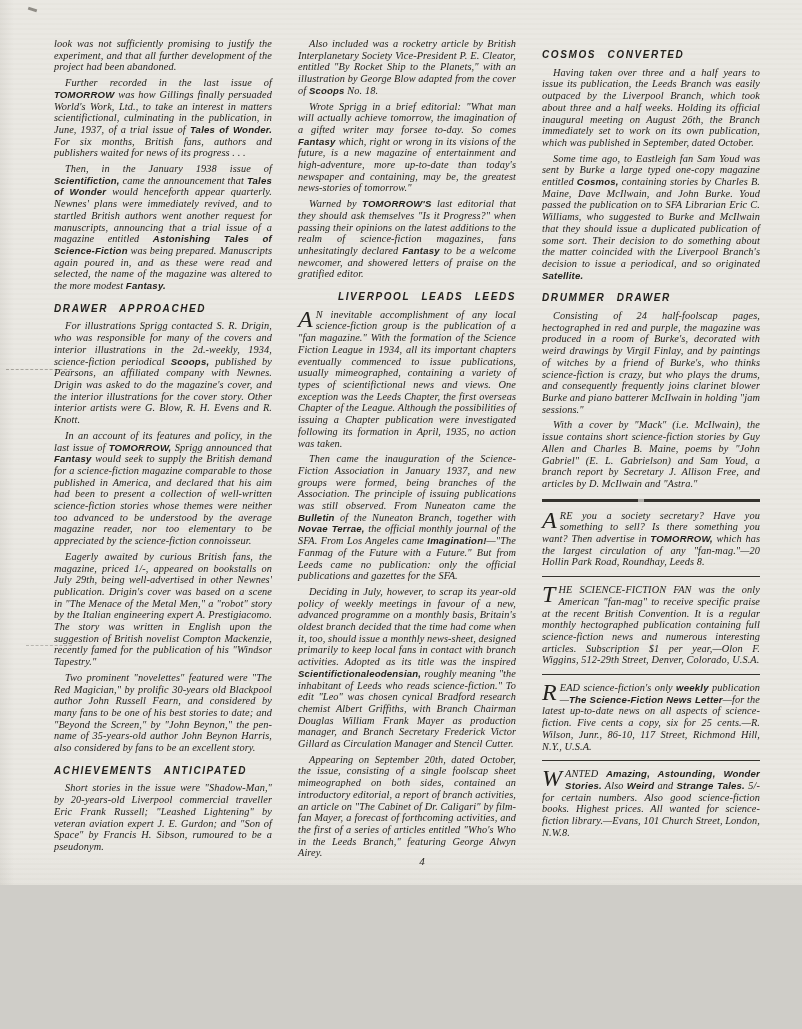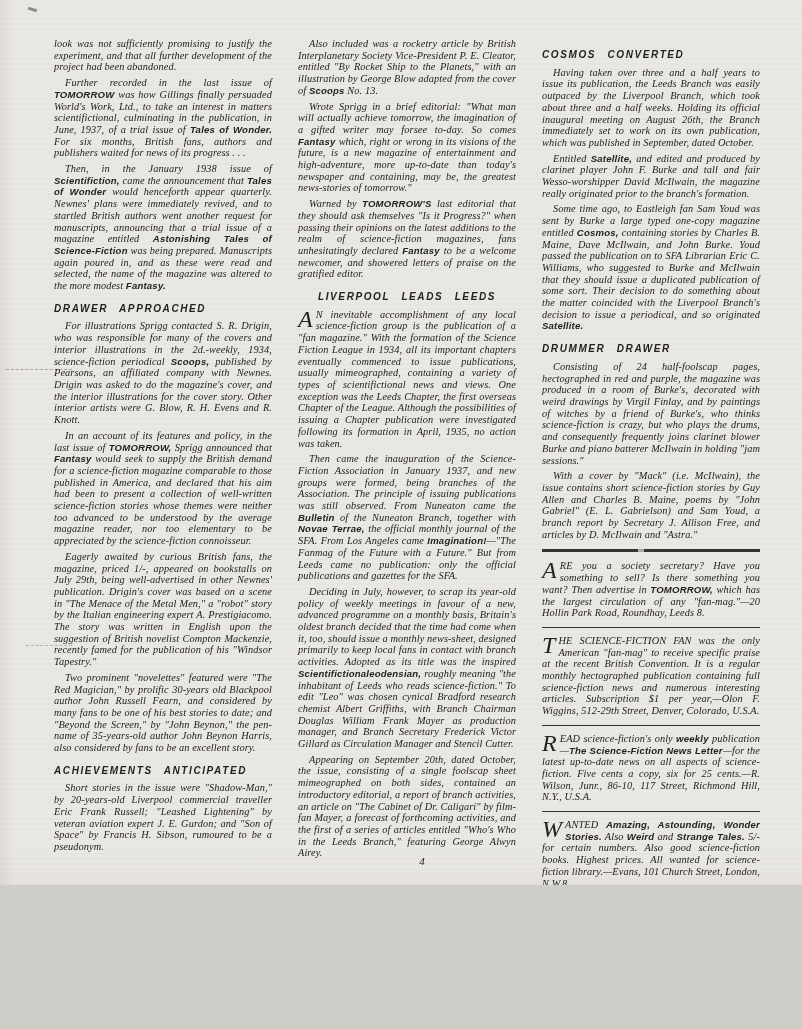--- a/index.html
+++ b/index.html
@@ -41,21 +41,21 @@
   .heading{
     font-family:"Liberation Sans", sans-serif;
     font-weight:700;
     font-size:10px;
     letter-spacing:1.6px;
     word-spacing:7px;
     margin:11px 0 6px 0;
     text-align:left;
     white-space:nowrap;
   }
-  .heading.center{text-align:center;}
+  .heading.center{text-align:right;}
   .dropcap{
     float:left;
     font-size:24px;
     line-height:19px;
     padding:1px 3px 0 0;
     font-weight:400;
   }
   .rule{border:0;border-top:1px solid #34322d;margin:8px 0 7px 0;}
   .rule.double{
     border:0;height:3px;margin:9px 0 8px 0;
@@ -88,33 +88,32 @@
         <p class="para indent"><span>Then, in the January 1938 issue of </span><span class="b">Scientifiction,</span><span> came the announcement that </span><span class="b">Tales of Wonder</span><span> would henceforth appear quarterly. Newnes' plans were immediately revived, and to startled British authors went another request for manuscripts, announcing that a trial issue of a magazine entitled </span><span class="b">Astonishing Tales of Science-Fiction</span><span> was being prepared. Manuscripts again poured in, and as these were read and selected, the name of the magazine was altered to the more modest </span><span class="b">Fantasy.</span></p>
         <h3 class="heading">DRAWER APPROACHED</h3>
         <p class="para indent"><span>For illustrations Sprigg contacted S. R. Drigin, who was responsible for many of the covers and interior illustrations in the 2d.-weekly, 1934, science-fiction periodical </span><span class="b">Scoops,</span><span> published by Pearsons, an affiliated company with Newnes. Drigin was asked to do the magazine's cover, and the interior illustrations for the cover story. Other interior artists were G. Blow, R. H. Evens and R. Knott.</span></p>
         <p class="para indent"><span>In an account of its features and policy, in the last issue of </span><span class="b">TOMORROW,</span><span> Sprigg announced that </span><span class="b">Fantasy</span><span> would seek to supply the British demand for a science-fiction magazine comparable to those published in America, and declared that his aim had been to present a collection of well-written science-fiction stories whose themes were neither too advanced to be understood by the average magazine reader, nor too elementary to be appreciated by the science-fiction connoisseur.</span></p>
         <p class="para indent"><span>Eagerly awaited by curious British fans, the magazine, priced 1/-, appeared on bookstalls on July 29th, being well-advertised in other Newnes' publication. Drigin's cover was based on a scene in "The Menace of the Metal Men," a "robot" story by the Italian engineering expert A. Prestigiacomo. The story was written in English upon the suggestion of British novelist Compton Mackenzie, recently famed for the publication of his "Windsor Tapestry."</span></p>
         <p class="para indent"><span>Two prominent "novelettes" featured were "The Red Magician," by prolific 30-years old Blackpool author John Russell Fearn, and considered by many fans to be one of his best stories to date; and "Beyond the Screen," by "John Beynon," the pen-name of 35-years-old author John Beynon Harris, also considered by fans to be an excellent story.</span></p>
         <h3 class="heading">ACHIEVEMENTS ANTICIPATED</h3>
         <p class="para indent"><span>Short stories in the issue were "Shadow-Man," by 20-years-old Liverpool commercial traveller Eric Frank Russell; "Leashed Lightening" by veteran aviation expert J. E. Gurdon; and "Son of Space" by Francis H. Sibson, rumoured to be a pseudonym.</span></p>
       </div>
       <div class="col">
-        <p class="para indent"><span>Also included was a rocketry article by British Interplanetary Society Vice-President P. E. Cleator, entitled "By Rocket Ship to the Planets," with an illustration by George Blow adapted from the cover of </span><span class="b">Scoops</span><span> No. 13.</span></p>
+        <p class="para indent"><span>Also included was a rocketry article by British Interplanetary Society Vice-President P. E. Cleator, entitled "By Rocket Ship to the Planets," with an illustration by George Blow adapted from the cover of </span><span class="b">Scoops</span><span> No. 18.</span></p>
         <p class="para indent"><span>Wrote Sprigg in a brief editorial: "What man will actually achieve tomorrow, the imagination of a gifted writer may forsee to-day. So comes </span><span class="b">Fantasy</span><span> which, right or wrong in its visions of the future, is a new magazine of entertainment and high-adventure, more up-to-date than today's newspaper and containing, may be, the greatest news-stories of tomorrow."</span></p>
         <p class="para indent"><span>Warned by </span><span class="b">TOMORROW'S</span><span> last editorial that they should ask themselves "Is it Progress?" when passing their opinions on the latest additions to the realm of science-fiction magazines, fans unhesitatingly declared </span><span class="b">Fantasy</span><span> to be a welcome newcomer, and showered letters of praise on the gratified editor.</span></p>
         <h3 class="heading center">LIVERPOOL LEADS LEEDS</h3>
         <p class="para"><span class="dropcap">A</span><span>N inevitable accomplishment of any local science-fiction group is the publication of a "fan magazine." With the formation of the Science Fiction League in 1934, all its important chapters eventually commenced to issue publications, usually mimeographed, containing a variety of types of scientifictional news and views. One exception was the Leeds Chapter, the first overseas Chapter of the League. Although the possibilities of issuing a Chapter publication were investigated following its formation in April, 1935, no action was taken.</span></p>
         <p class="para indent"><span>Then came the inauguration of the Science-Fiction Association in January 1937, and new groups were formed, being branches of the Association. The principle of issuing publications was still observed. From Nuneaton came the </span><span class="b">Bulletin</span><span> of the Nuneaton Branch, together with </span><span class="b">Novae Terrae,</span><span> the official monthly journal of the SFA. From Los Angeles came </span><span class="b">Imagination!</span><span>—"The Fanmag of the Future with a Future." But from Leeds came no publication: only the official publications and gazettes for the SFA.</span></p>
         <p class="para indent"><span>Deciding in July, however, to scrap its year-old policy of weekly meetings in favour of a new, advanced programme on a monthly basis, Britain's oldest branch decided that the time had come when it, too, should issue a monthly news-sheet, designed primarily to keep local fans in contact with branch activities. Adopted as its title was the inspired </span><span class="b">Scientifictionaleodensian,</span><span> roughly meaning "the inhabitant of Leeds who reads science-fiction." To edit "Leo" was chosen cynical Bradford research chemist Albert Griffiths, with Branch Chairman Douglas William Frank Mayer as production manager, and Branch Secretary Frederick Victor Gillard as Circulation Manager and Stencil Cutter.</span></p>
         <p class="para indent"><span>Appearing on September 20th, dated October, the issue, consisting of a single foolscap sheet mimeographed on both sides, contained an introductory editorial, a report of branch activities, an article on "The Cabinet of Dr. Caligari" by film-fan Mayer, a forecast of forthcoming activities, and the first of a series of articles entitled "Who's Who in the Leeds Branch," featuring George Alwyn Airey.</span></p>
       </div>
       <div class="col">
         <h3 class="heading">COSMOS CONVERTED</h3>
         <p class="para indent"><span>Having taken over three and a half years to issue its publication, the Leeds Branch was easily outpaced by the Liverpool Branch, which took about three and a half weeks. Holding its official inaugural meeting on August 26th, the Branch immediately set to work on its own publication, which was published in September, dated October.</span></p>
-        <p class="para indent"><span>Entitled </span><span class="b">Satellite,</span><span> and edited and produced by clarinet player John F. Burke and tall and fair Wesso-worshipper David McIlwain, the magazine really originated prior to the branch's formation.</span></p>
         <p class="para indent"><span>Some time ago, to Eastleigh fan Sam Youd was sent by Burke a large typed one-copy magazine entitled </span><span class="b">Cosmos,</span><span> containing stories by Charles B. Maine, Dave McIlwain, and John Burke. Youd passed the publication on to SFA Librarian Eric C. Williams, who suggested to Burke and McIlwain that they should issue a duplicated publication of some sort. Their decision to do something about the matter coincided with the Liverpool Branch's decision to issue a periodical, and so originated </span><span class="b">Satellite.</span></p>
         <h3 class="heading">DRUMMER DRAWER</h3>
         <p class="para indent"><span>Consisting of 24 half-foolscap pages, hectographed in red and purple, the magazine was produced in a room of Burke's, decorated with weird drawings by Virgil Finlay, and by paintings of witches by a friend of Burke's, who thinks science-fiction is crazy, but who plays the drums, and consequently frequently joins clarinet blower Burke and piano batterer McIlwain in holding "jam sessions."</span></p>
         <p class="para indent"><span>With a cover by "Mack" (i.e. McIlwain), the issue contains short science-fiction stories by Guy Allen and Charles B. Maine, poems by "John Gabriel" (E. L. Gabrielson) and Sam Youd, a branch report by Secretary J. Allison Free, and articles by D. McIlwain and "Astra."</span></p>
         <div class="rule double"></div>
         <p class="para"><span class="dropcap">A</span><span>RE you a society secretary? Have you something to sell? Is there something you want? Then advertise in </span><span class="b">TOMORROW,</span><span> which has the largest circulation of any "fan-mag."—20 Hollin Park Road, Roundhay, Leeds 8.</span></p>
         <div class="rule single"></div>
         <p class="para"><span class="dropcap">T</span><span>HE SCIENCE-FICTION FAN was the only American "fan-mag" to receive specific praise at the recent British Convention. It is a regular monthly hectographed publication containing full science-fiction news and numerous interesting articles. Subscription $1 per year,—Olon F. Wiggins, 512-29th Street, Denver, Colorado, U.S.A.</span></p>
         <div class="rule single"></div>
         <p class="para"><span class="dropcap">R</span><span>EAD science-fiction's only </span><span class="b">weekly</span><span> publication—</span><span class="b">The Science-Fiction News Letter</span><span>—for the latest up-to-date news on all aspects of science-fiction. Five cents a copy, six for 25 cents.—R. Wilson, Junr., 86-10, 117 Street, Richmond Hill, N.Y., U.S.A.</span></p>

